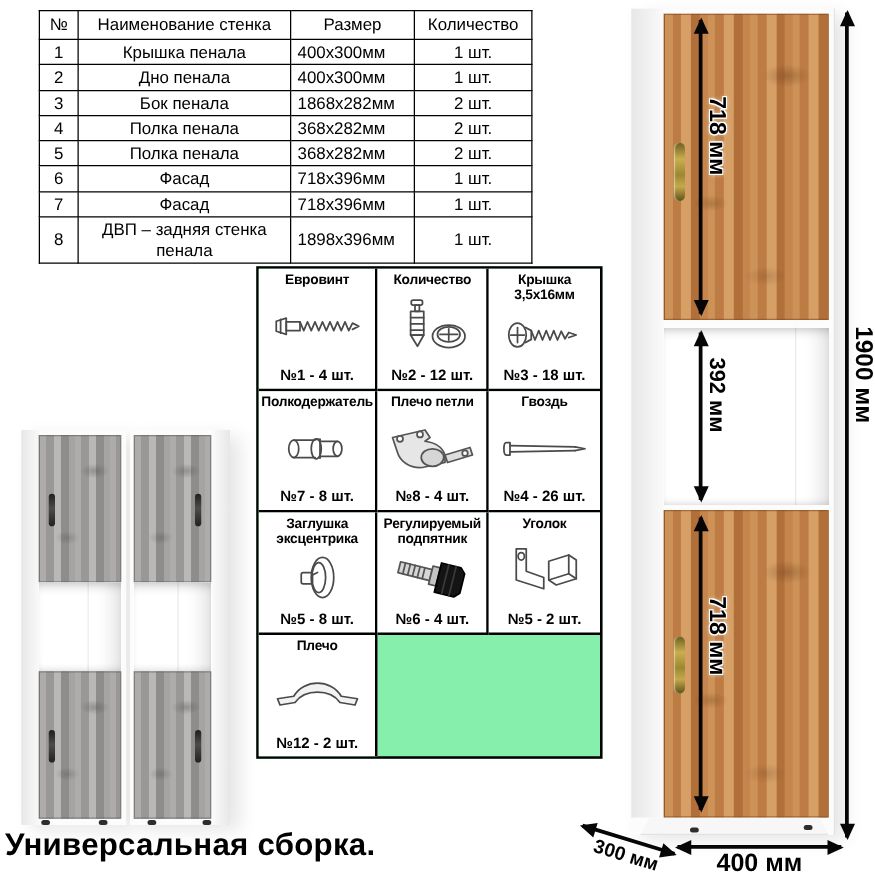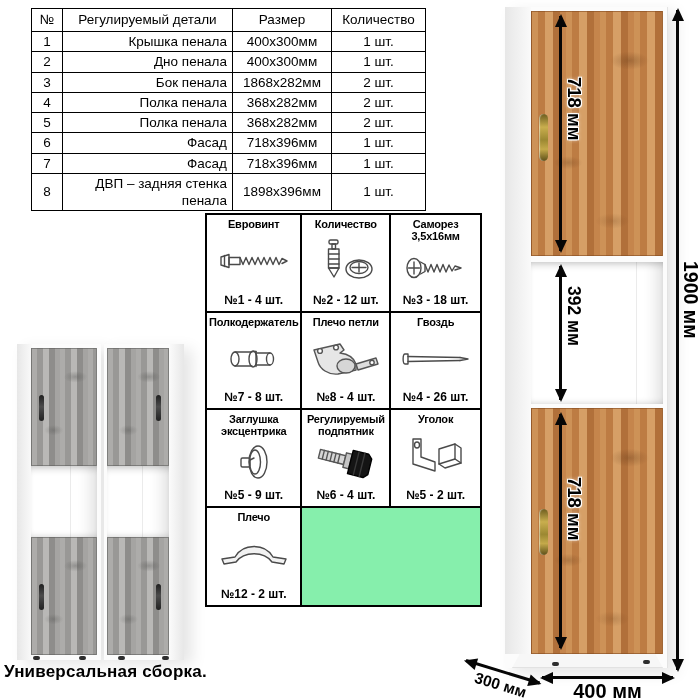--- a/index.html
+++ b/index.html
@@ -6,22 +6,22 @@
   #sheet{position:relative;width:700px;height:700px;background:#fff;overflow:hidden;
          font-family:"Liberation Sans", sans-serif;color:#000;}
 
   
   .parts-table{position:absolute;left:31px;top:8px;width:394px;border-collapse:collapse;
                table-layout:fixed;font-size:13.5px;}
   .parts-table th,.parts-table td{border:1.7px solid #000;padding:1px 5px;line-height:1.28;
                font-weight:400;background:#fff;}
   .parts-table th{text-align:center;height:20px;}
   .parts-table td.c0{text-align:center;}
-  .parts-table td.c1{text-align:right;}
-  .parts-table td.c2{text-align:center;}
+  .parts-table td.c1{text-align:center;}
+  .parts-table td.c2{text-align:left;}
   .parts-table td.c3{text-align:center;}
 
   
   .hw-grid{position:absolute;left:205px;top:213px;width:273px;height:390px;display:grid;
            grid-template-columns:repeat(3,1fr);grid-template-rows:repeat(4,1fr);
            border:2px solid #000;background:#86efac;}
   .hw-cell{border-right:2px solid #000;border-bottom:2px solid #000;display:flex;
            flex-direction:column;align-items:center;justify-content:space-between;
            padding:3px 2px 4px;background:#fff;}
   .hw-cell:nth-child(3n){border-right:none;}
@@ -67,38 +67,38 @@
   .ah{position:absolute;height:3px;background:#060606;}
   .ah::before,.ah::after{content:"";position:absolute;top:50%;transform:translateY(-50%);
       border-top:6px solid transparent;border-bottom:6px solid transparent;}
   .ah::before{left:-2px;border-right:13px solid #060606;}
   .ah::after{right:-2px;border-left:13px solid #060606;}
   .dlabel-v{position:absolute;writing-mode:vertical-rl;font-weight:bold;white-space:nowrap;
       text-shadow:-1px -1px 0 #fff,1px -1px 0 #fff,-1px 1px 0 #fff,1px 1px 0 #fff,0 0 4px #fff;}
   .dlabel-h{position:absolute;font-weight:bold;white-space:nowrap;text-align:center;
       text-shadow:-1px -1px 0 #fff,1px -1px 0 #fff,-1px 1px 0 #fff,1px 1px 0 #fff,0 0 4px #fff;}
 
-  .caption{position:absolute;left:4px;top:662px;font-size:17px;font-weight:700;letter-spacing:.2px;}
+  .caption{position:absolute;left:4px;top:662px;font-size:25px;font-weight:700;letter-spacing:.2px;}
 </style>
 </head>
 <body>
 
 <div id="sheet">
 
   <table class="parts-table">
     <colgroup>
         <col style="width:31px">
         <col style="width:170px">
         <col style="width:99px">
         <col style="width:94px">
       </colgroup>
     <thead>
       <tr>
         <th>№</th>
-        <th>Регулируемый детали</th>
+        <th>Наименование стенка</th>
         <th>Размер</th>
         <th>Количество</th>
       </tr>
     </thead>
     <tbody>
         <tr>
           <td class="c0">1</td>
           <td class="c1">Крышка пенала</td>
           <td class="c2">400х300мм</td>
           <td class="c3">1 шт.</td>
@@ -177,21 +177,21 @@
             <ellipse cx="44" cy="31" rx="13" ry="9"></ellipse>
             <ellipse cx="44" cy="29.5" rx="9" ry="6"></ellipse>
             <line x1="37" y1="29.5" x2="51" y2="29.5"></line>
             <line x1="44" y1="25" x2="44" y2="34"></line>
           </svg>
       </div>
       <div class="hw-count">№2 - 12 шт.</div>
     </div>
 
     <div class="hw-cell">
-      <div class="hw-name">Саморез 3,5х16мм</div>
+      <div class="hw-name">Крышка 3,5х16мм</div>
       <div class="hw-icon">
         <svg width="64" height="28" viewBox="0 0 64 28">
             <ellipse cx="10" cy="14" rx="7" ry="9.5"></ellipse>
             <line x1="10" y1="8" x2="10" y2="20"></line>
             <line x1="4.5" y1="14" x2="15.5" y2="14"></line>
             <path d="M16.5 8 L21 10.5 L21 17.5 L16.5 20"></path>
             <path d="M21 10.5 L24 18 L27 10.5 L30 18 L33 10.5 L36 18 L39 10.5 L42 18 L45 11 L48 17 L51 12 L57 14 L51 16"></path>
           </svg>
       </div>
       <div class="hw-count">№3 - 18 шт.</div>
@@ -249,21 +249,21 @@
     <div class="hw-cell">
       <div class="hw-name">Заглушка эксцентрика</div>
       <div class="hw-icon">
         <svg width="40" height="42" viewBox="0 0 40 42">
             <ellipse cx="24" cy="20" rx="9" ry="16"></ellipse>
             <ellipse cx="21" cy="20" rx="5.5" ry="12"></ellipse>
             <rect x="7" y="16" width="9" height="9" rx="1.5"></rect>
             <line x1="16" y1="18" x2="20" y2="16"></line>
           </svg>
       </div>
-      <div class="hw-count">№5 - 9 шт.</div>
+      <div class="hw-count">№5 - 8 шт.</div>
     </div>
 
     <div class="hw-cell">
       <div class="hw-name">Регулируемый подпятник</div>
       <div class="hw-icon">
         <svg width="64" height="40" viewBox="0 0 64 40">
             <g transform="rotate(14 32 20)">
               <g fill="#d6d6d6" stroke="#555">
                 <rect x="4" y="13" width="26" height="9"></rect>
                 <line x1="8" y1="13" x2="8" y2="22"></line>

